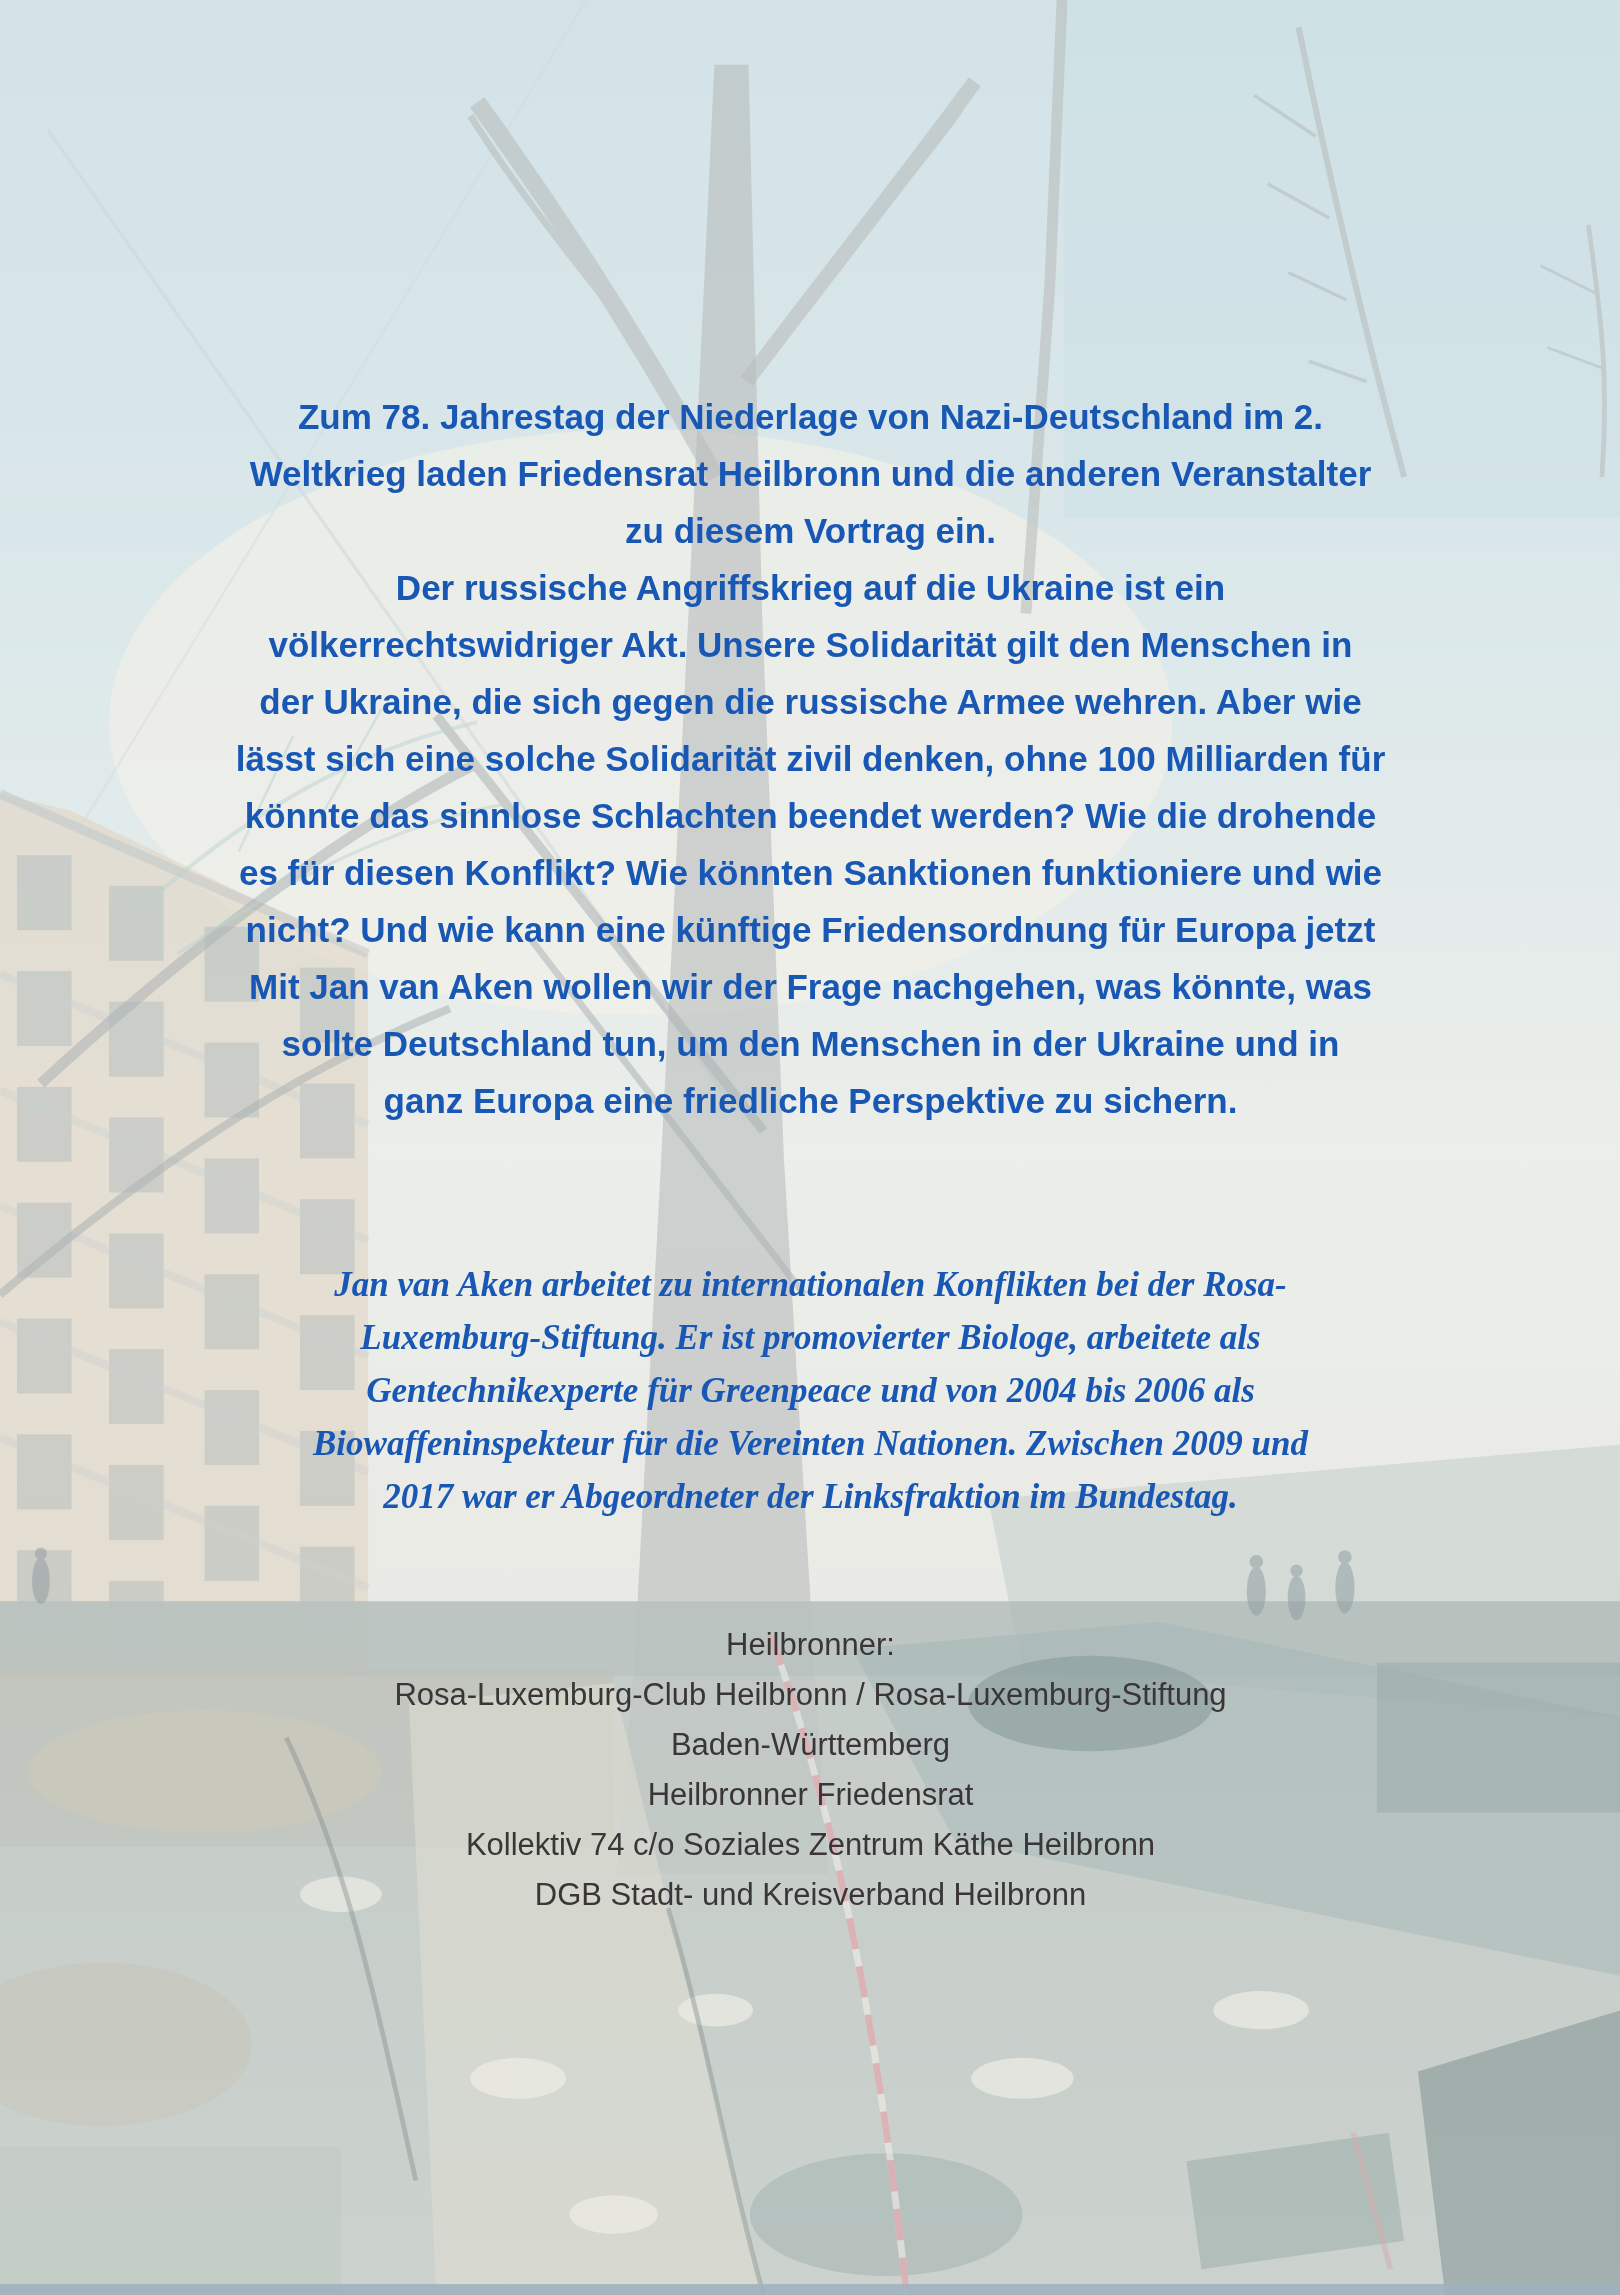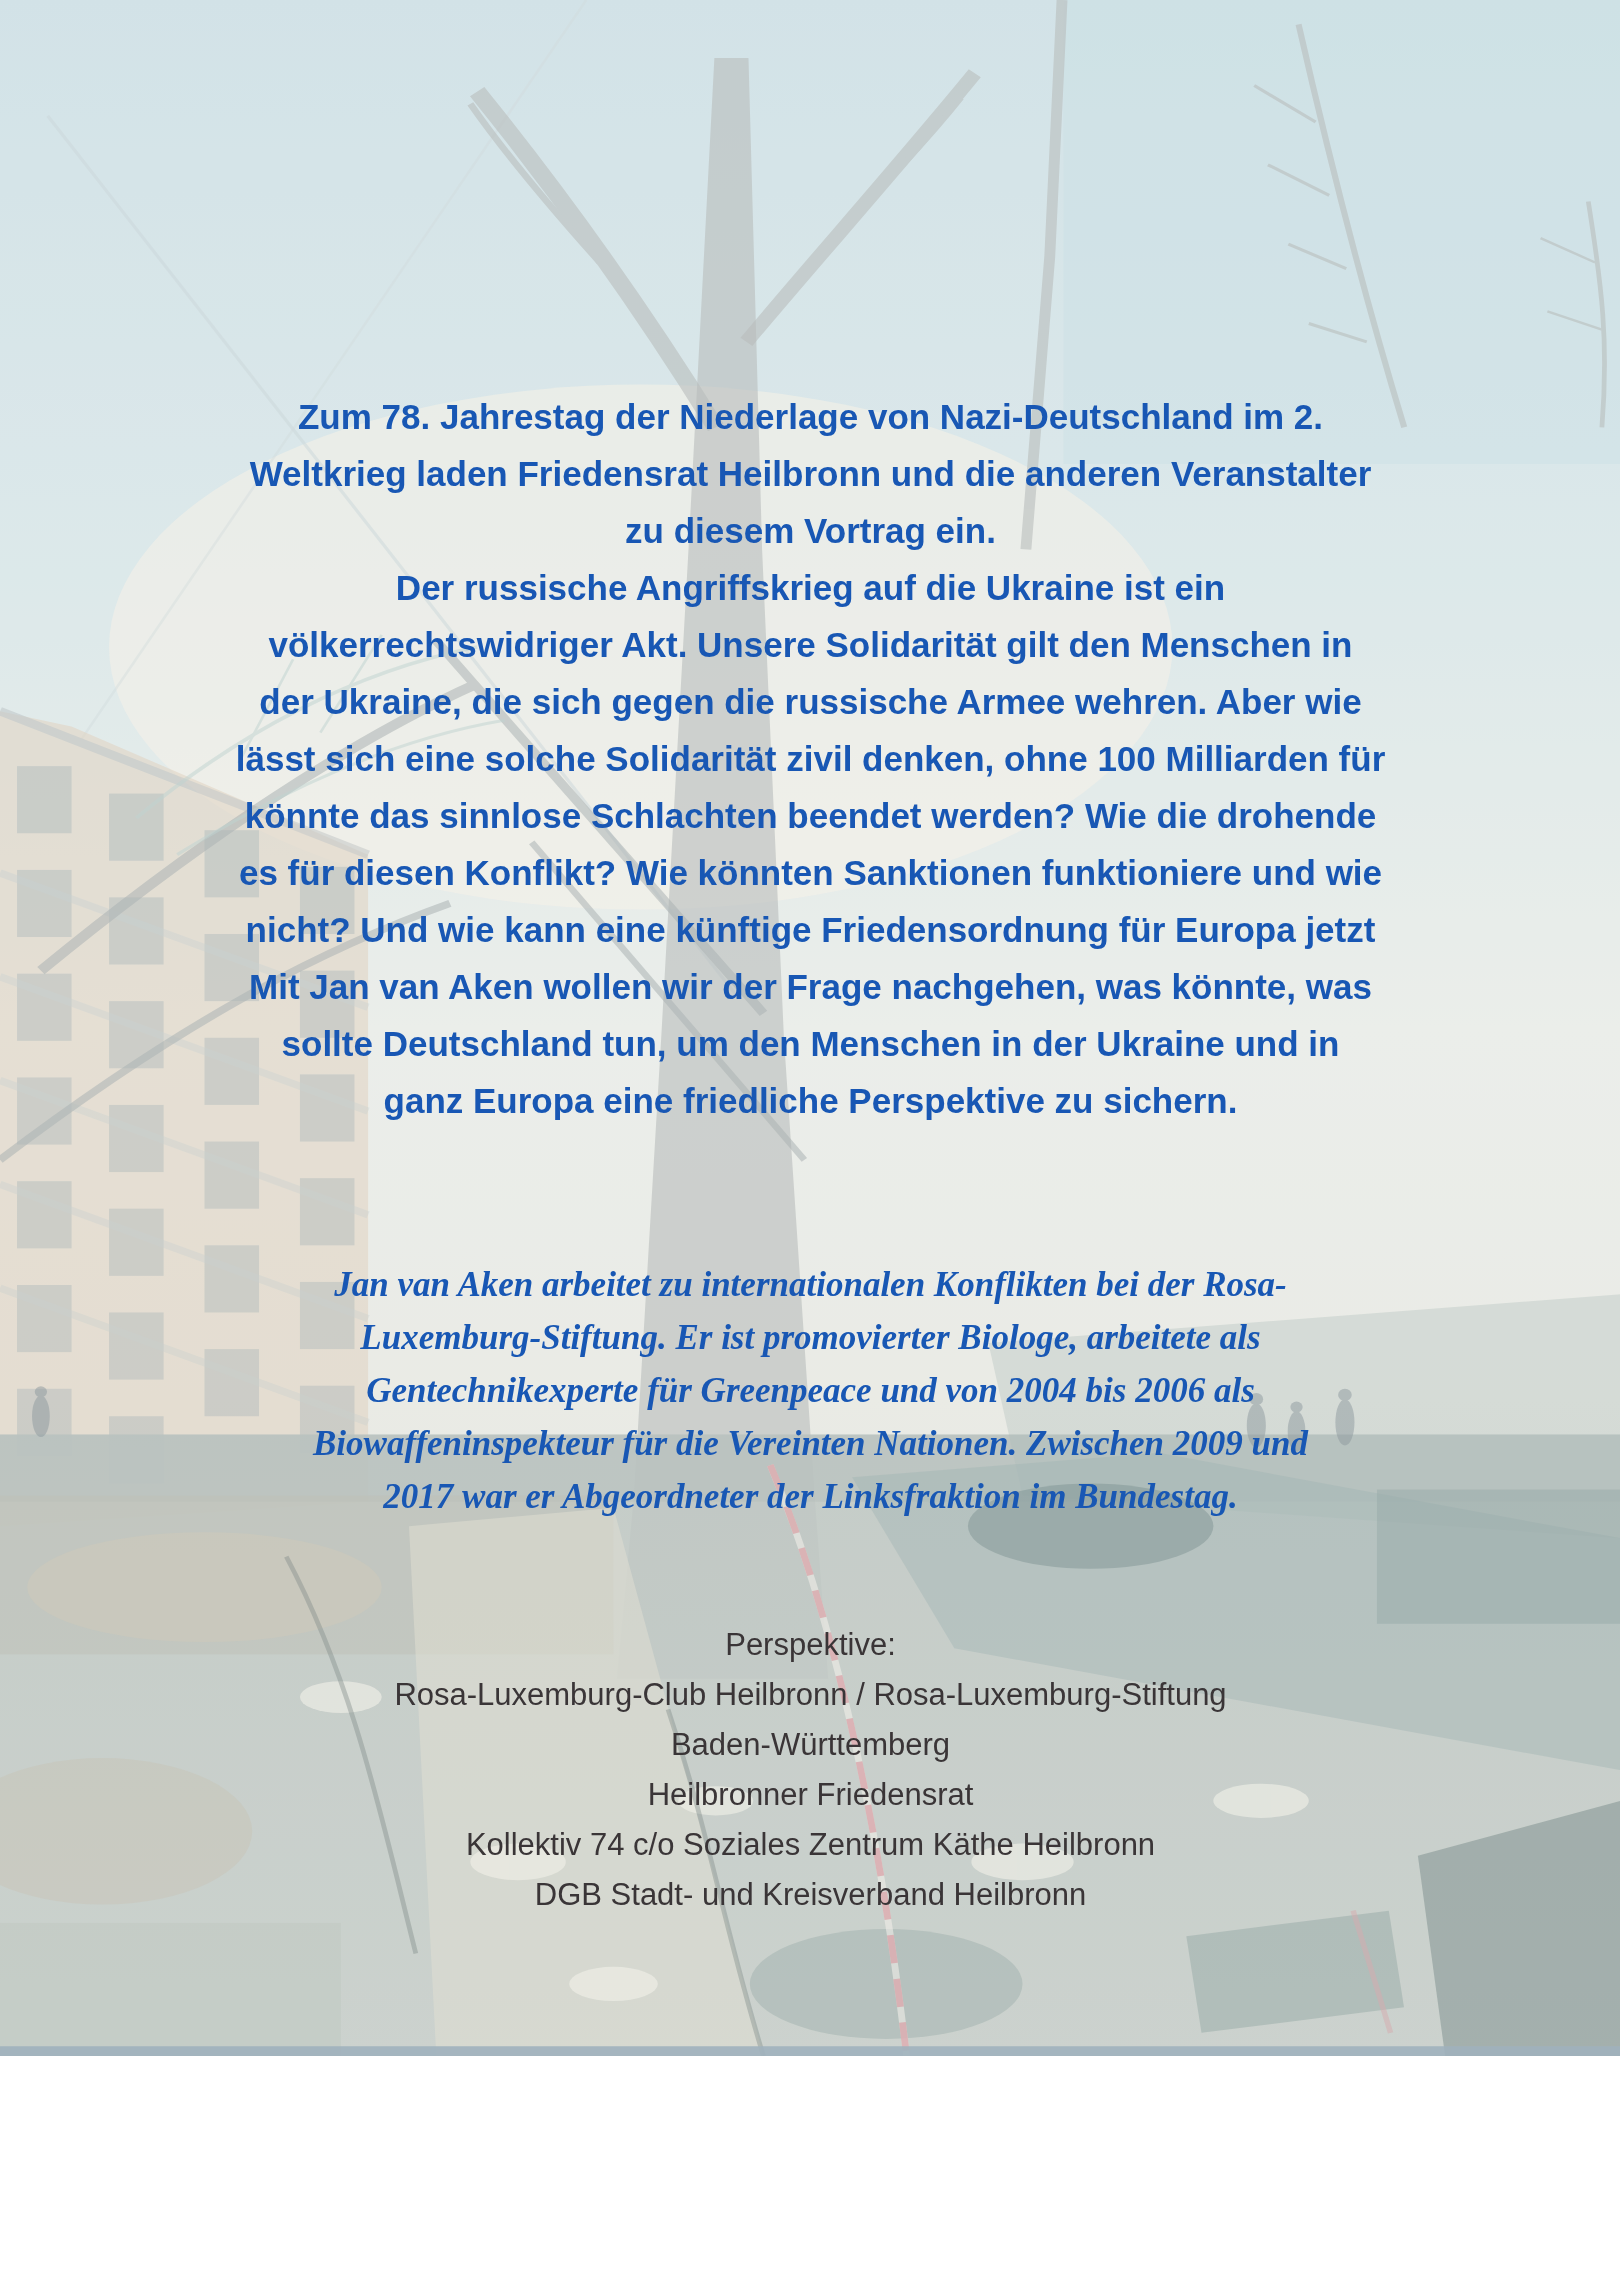--- a/index.html
+++ b/index.html
@@ -1,17 +1,17 @@
 <!DOCTYPE html>
 <html style="--text-blue: #1857b4; --text-dark: #3a3537; --credit: #4f5f68;font-size:11px"><head>
 <meta charset="utf-8">
 <style>
   html,body{margin:0;padding:0;}
   body{width:1621px;height:2295px;overflow:hidden;font-family:"Liberation Sans","DejaVu Sans",sans-serif;}
-  .poster{position:relative;width:1621px;height:2056px;overflow:hidden;background:#c4b5fd;}
+  .poster{position:relative;width:1621px;height:2295px;overflow:hidden;background:#c4b5fd;}
   .bg{position:absolute;inset:0;width:100%;height:100%;z-index:0;display:block;}
   .veil{position:absolute;inset:0;z-index:1;background:rgba(246,247,245,.30);}
   .content{position:absolute;inset:0;z-index:2;text-align:center;padding:0 61px;}
   .line{white-space:nowrap;}
   .intro .line, .bio .line{
     font-size:35px;font-weight:700;line-height:57px;
     color:var(--text-blue,#1857b4);
   }
   .intro{margin-top:388px;}
   .bio{margin-top:129px;font-family:Liberation Serif, serif;}
@@ -214,21 +214,21 @@
         <div class="line">Luxemburg-Stiftung. Er ist promovierter Biologe, arbeitete als</div>
 
         <div class="line">Gentechnikexperte für Greenpeace und von 2004 bis 2006 als</div>
 
         <div class="line">Biowaffeninspekteur für die Vereinten Nationen. Zwischen 2009 und</div>
 
         <div class="line">2017 war er Abgeordneter der Linksfraktion im Bundestag.</div>
       </section>
 
     <section class="organizers">
-      <div class="line">Perspektive:</div>
+      <div class="line">Heilbronner:</div>
       <div class="org-list">
         
       
           <div class="line">Rosa-Luxemburg-Club Heilbronn / Rosa-Luxemburg-Stiftung</div>
         
           <div class="line">Baden-Württemberg</div>
         
           <div class="line">Heilbronner Friedensrat</div>
         
           <div class="line">Kollektiv 74 c/o Soziales Zentrum Käthe Heilbronn</div>

